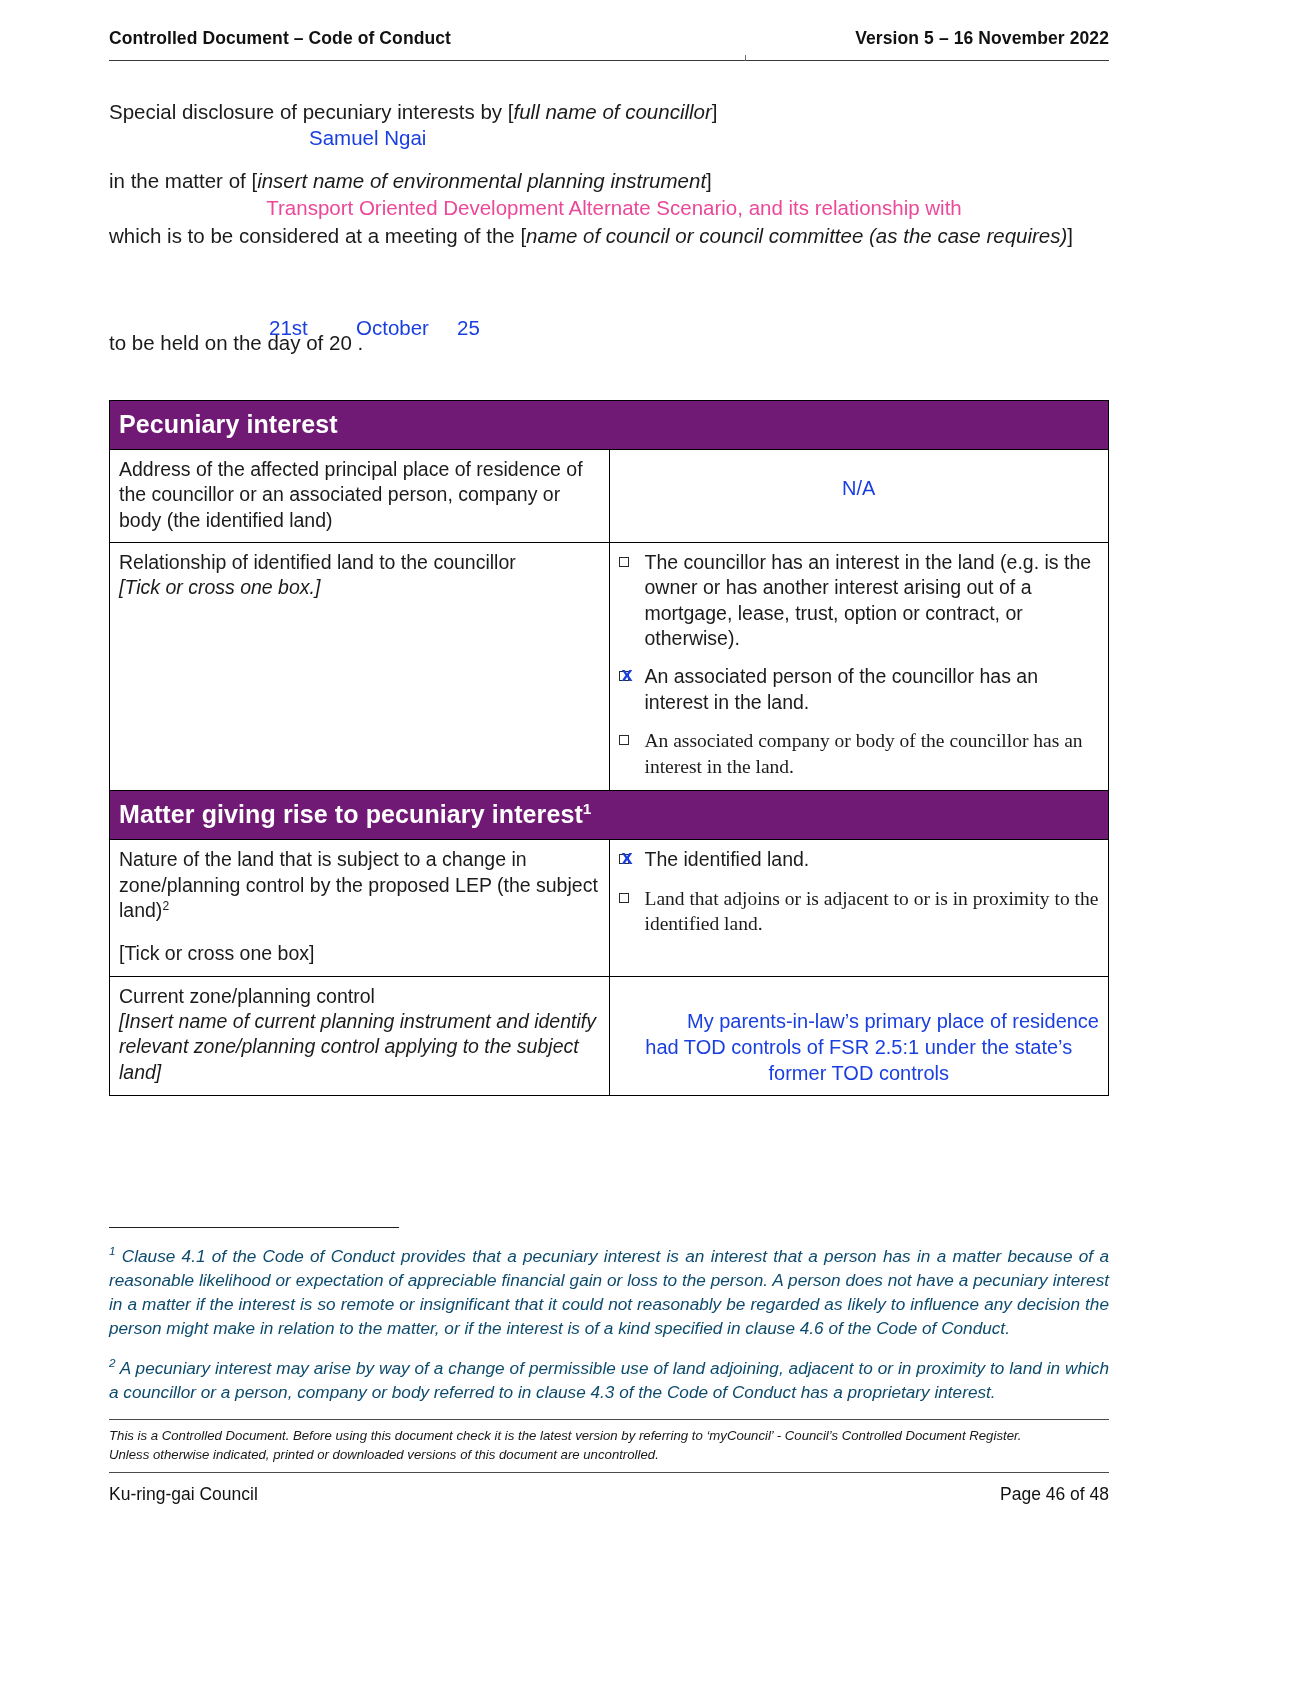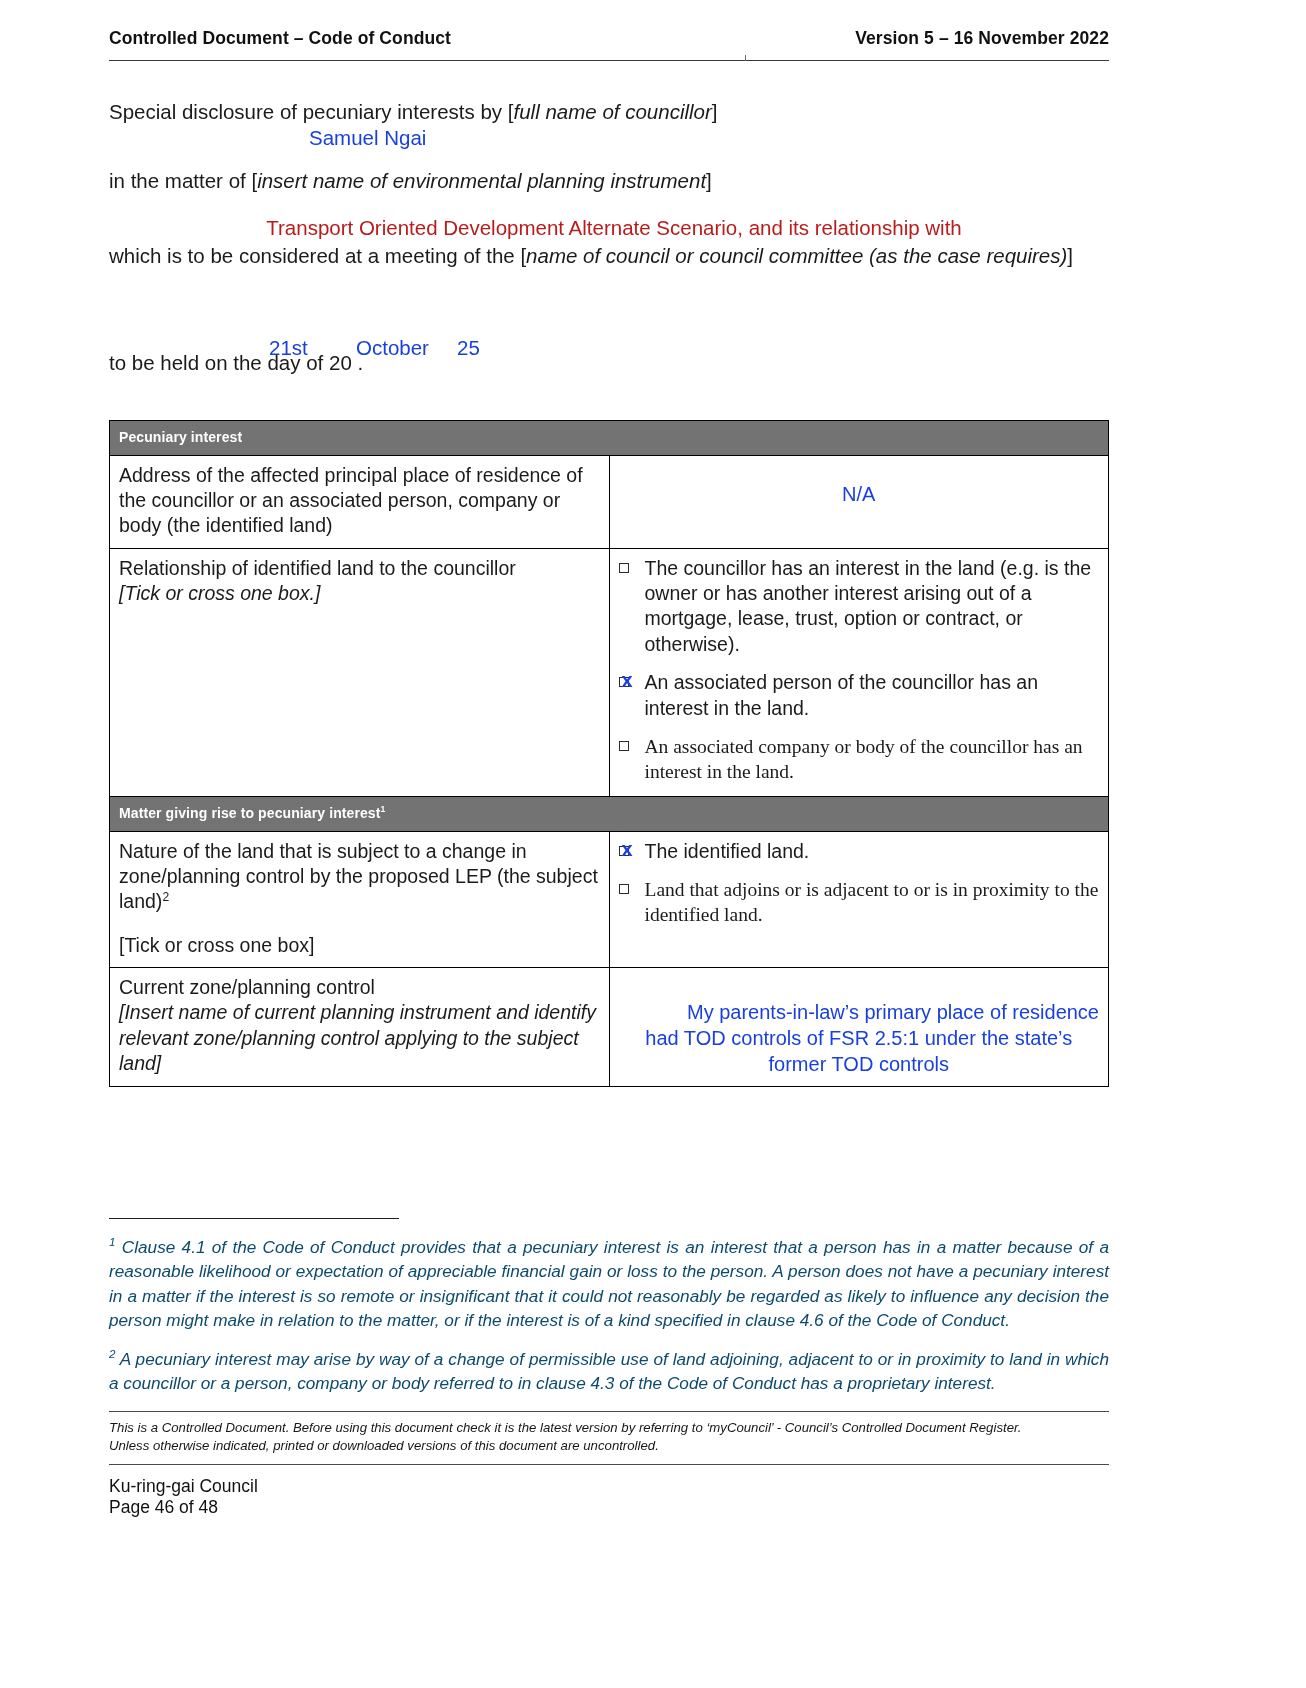--- a/index.html
+++ b/index.html
@@ -63,25 +63,24 @@
     font-size: 20.5px;
     line-height: 1.42;
     color: #1b1b1b;
   }
   .para.just {
     text-align: justify;
     text-justify: inter-word;
   }
   .it { font-style: italic; }
   .fill-line {
-    color: #b91c1c;
+    color: #ec4899;
     font-size: 20.5px;
     line-height: 1.28;
     text-align: center;
-    margin-top: 20px;
   }
   .fill-indent-1 { text-align: center; padding-left: 10px; }
   .fill-indent-2 { text-align: center; padding-left: 2px; }
   .fill-name {
     color: #1a3fe0;
     font-size: 20.5px;
     padding-left: 200px;
     margin-bottom: 16px;
   }
 
@@ -113,24 +112,24 @@
     border: 1.6px solid #000;
     vertical-align: top;
     padding: 7px 9px 9px 9px;
     font-size: 19.5px;
     line-height: 1.30;
     color: #1b1b1b;
   }
   td.col-left  { width: 450px; }
   td.col-right { width: 548px; }
   tr.section-row td {
-    background: #737373;
+    background: #701a75;
     color: #ffffff;
     font-weight: 700;
-    font-size: 14px;
+    font-size: 25px;
     padding: 7px 9px 9px 9px;
     letter-spacing: .1px;
   }
   sup { font-size: 0.62em; vertical-align: super; line-height: 0; }
 
   .opt {
     display: block;
     position: relative;
     padding-left: 26px;
     margin-bottom: 13px;
@@ -196,21 +195,20 @@
   .footer-rule-bottom {
     border-top: 1.3px solid #4a4a4a;
     margin-top: 8px;
   }
   .footer-bar {
     display: flex;
     justify-content: space-between;
     font-size: 17.5px;
     padding-top: 11px;
     color: #111;
-    flex-direction: column;
   }
 </style>
 </head>
 <body>
 
 <div class="page">
   <div class="content">
 
     <div class="page-header">
       <div>Controlled Document – Code of Conduct</div>

